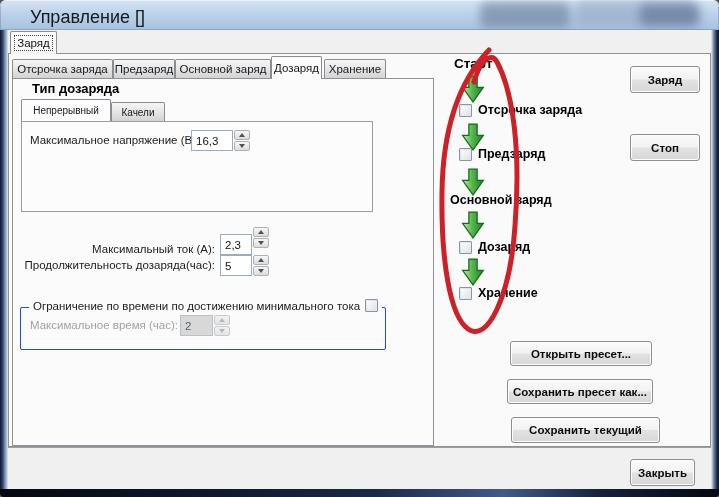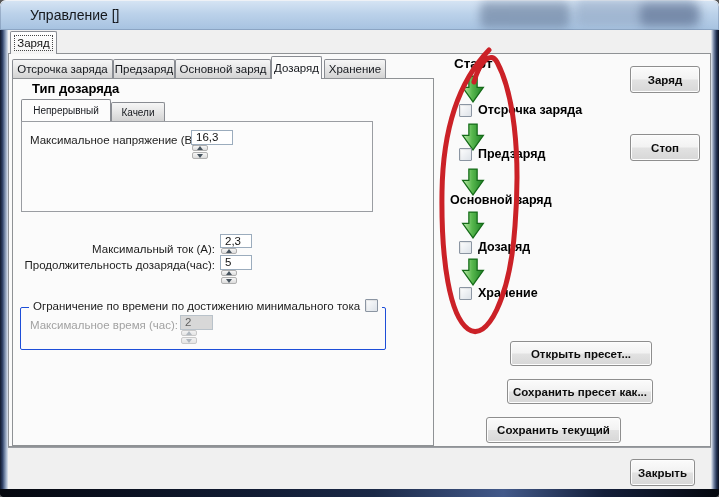--- a/index.html
+++ b/index.html
@@ -4,21 +4,21 @@
 <style>
   html,body{margin:0;padding:0;background:#555;}
   *{box-sizing:border-box;font-family:"Liberation Sans","DejaVu Sans",sans-serif;}
   .win{position:relative;width:719px;height:497px;overflow:hidden;border-radius:6px 6px 3px 3px;background:#f0f0f0;}
   .abs{position:absolute;}
   
   .titlebar{left:0;top:0;width:719px;height:30px;border-radius:6px 6px 0 0;
     background:linear-gradient(180deg,#d7e5f4 0%,#bcd2ea 45%,#a6c2e0 100%);
     box-shadow:inset 0 1px 0 rgba(255,255,255,.8), inset 0 0 0 1px rgba(90,110,140,.35);overflow:hidden;}
   .blob{position:absolute;filter:blur(5px);opacity:.55;border-radius:6px;}
-  .title-text{left:30px;top:7px;font-size:14px;color:#15181d;white-space:nowrap;}
+  .title-text{left:30px;top:7px;font-size:18px;color:#15181d;white-space:nowrap;}
   .b-left{left:0;top:30px;width:8px;height:459px;background:linear-gradient(90deg,#10182b 0%,#2e3f63 30%,#7c8fae 62%,#dfe6f0 100%);}
   .b-right{left:711px;top:30px;width:8px;height:459px;background:linear-gradient(270deg,#0a0f1d 0%,#233252 30%,#6b7c9c 62%,#e8edf4 100%);}
   .b-bottom{left:0;top:489px;width:719px;height:8px;
     background:linear-gradient(90deg,#05080f 0%,#111b33 35%,#1b2947 52%,#42598a 70%,#141f3a 84%,#05080f 100%);}
   .client{left:8px;top:30px;width:703px;height:459px;background:#f0f0f0;}
   
   .tab-outer{left:10px;top:31px;width:47px;height:23px;background:linear-gradient(#ffffff,#f4f4f4);
     border:1px solid #8a8d94;border-bottom:none;border-radius:2px 2px 0 0;z-index:6;
     display:flex;align-items:center;justify-content:center;font-size:11.5px;color:#111;}
   .tab-outer::after{content:"";position:absolute;inset:3px;border:1px dotted #444;}
@@ -31,21 +31,21 @@
   .subtab{position:absolute;display:flex;align-items:center;justify-content:center;font-size:10px;color:#15181d;
     border:1px solid #898c92;border-bottom:none;border-radius:2px 2px 0 0;white-space:nowrap;
     background:linear-gradient(#f6f6f6,#e4e4e4 55%,#d3d3d3);height:19px;top:102px;z-index:6;}
   .subtab.active{background:#fcfcfc;height:22px;top:99px;z-index:8;}
   .subpanel{left:21px;top:121px;width:352px;height:91px;background:#fcfcfc;border:1px solid #9a9da2;z-index:7;}
   
   .h-bold{font-weight:bold;font-size:13px;color:#000;white-space:nowrap;z-index:9;}
   .flabel{font-size:11.5px;color:#1c1c1c;text-align:right;white-space:nowrap;z-index:9;}
   .flabel.dis{color:#a2a2a2;}
   
-  .spin{display:flex;z-index:10;height:29px;flex-direction:column;}
+  .spin{display:flex;z-index:10;height:29px;}
   .spin-box{height:21px;background:#fff;border:1px solid #9bacbd;font-size:11.5px;color:#111;
     display:flex;align-items:center;padding-left:4px;}
   .spin-btns{width:16px;height:21px;display:flex;flex-direction:column;margin-left:1px;}
   .spin-btn{flex:1;border:1px solid #b0b0b0;border-radius:2px;background:linear-gradient(#f7f7f7,#dcdcdc);
     display:flex;align-items:center;justify-content:center;margin-bottom:1px;}
   .spin-btn:last-child{margin-bottom:0;}
   .tri-up{width:0;height:0;border-left:3px solid transparent;border-right:3px solid transparent;border-bottom:4px solid #47545f;}
   .tri-down{width:0;height:0;border-left:3px solid transparent;border-right:3px solid transparent;border-top:4px solid #47545f;}
   .spin.dis .spin-box{background:#d8d8d8;border-color:#b9c2ca;color:#5f5f5f;}
   .spin.dis .spin-btn{background:linear-gradient(#f2f2f2,#e4e4e4);border-color:#c9c9c9;}
@@ -214,17 +214,17 @@
 
   <svg class="abs annotation" style="left:430px;top:40px;" width="110" height="305" viewBox="0 0 110 305">
     <path d="M59 10 C 32 38, 13 82, 12 152 C 11 222, 20 276, 38 289 C 57 303, 80 258, 85 186 C 91 110, 83 52, 67 22 C 61 11, 50 21, 44 42" fill="none" stroke="#cb2127" stroke-width="5" stroke-linecap="round"></path>
   </svg>
 
   <div class="abs btn" style="left:630px;top:66px;width:70px;height:27px;">Заряд</div>
   <div class="abs btn" style="left:630px;top:134px;width:70px;height:27px;">Стоп</div>
 
   <div class="abs btn" style="left:510px;top:341px;width:142px;height:25px;">Открыть пресет...</div>
   <div class="abs btn" style="left:507px;top:379px;width:146px;height:25px;">Сохранить пресет как...</div>
-  <div class="abs btn" style="left:486px;top:417px;width:135px;height:26px;">Сохранить текущий</div>
+  <div class="abs btn" style="left:511px;top:417px;width:149px;height:26px;">Сохранить текущий</div>
 
   <div class="abs btn" style="left:630px;top:459px;width:65px;height:27px;">Закрыть</div>
 
 </div>
 
 </body></html>

